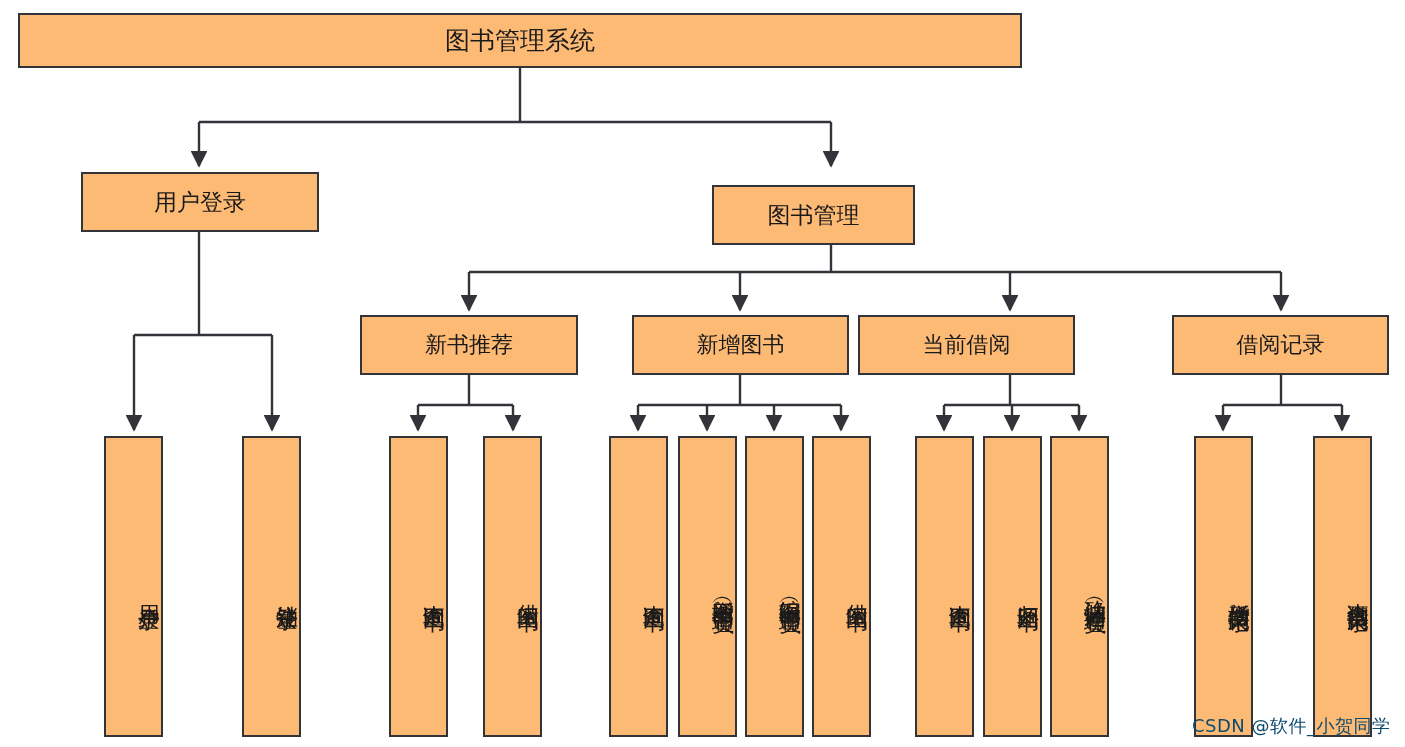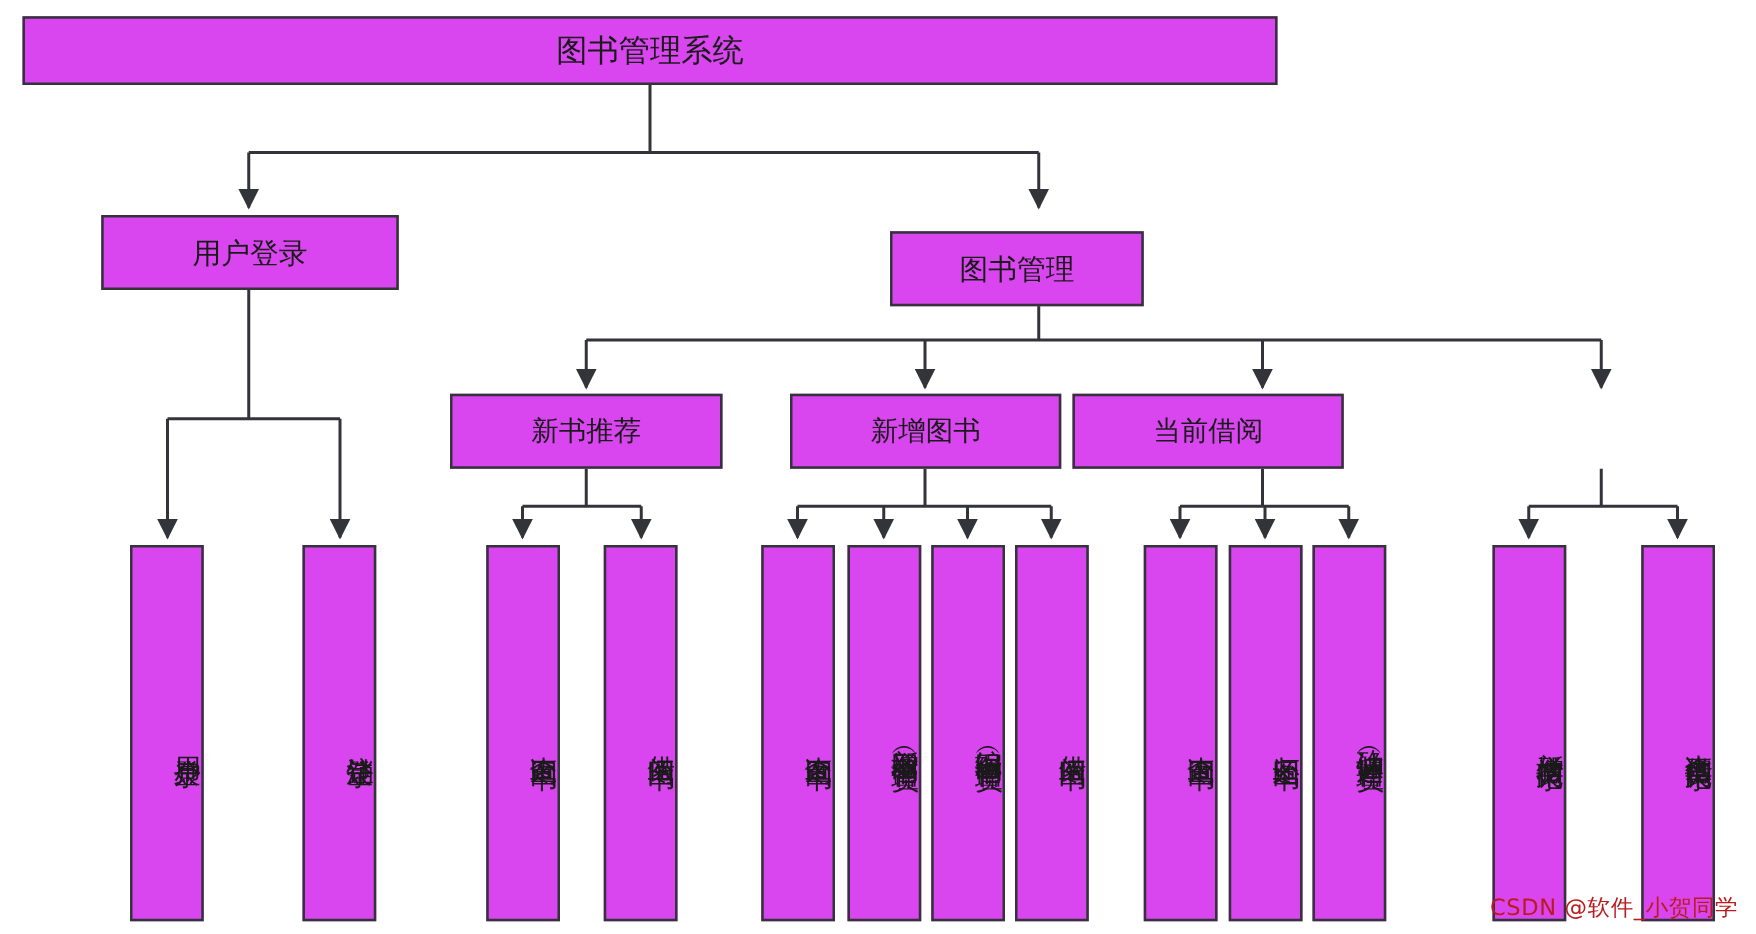--- a/index.html
+++ b/index.html
@@ -22,21 +22,21 @@
     left: 0;
     top: 0;
     width: 1405px;
     height: 747px;
     pointer-events: none;
   }
   .node {
     position: absolute;
     box-sizing: border-box;
     border: 2px solid #33333a;
-    background: #d946ef;
+    background: #fdba74;
     display: flex;
     align-items: center;
     justify-content: center;
     color: #1a1a1a;
     text-align: center;
     z-index: 2;
   }
   .node.root {
     font-size: 25px;
   }
@@ -52,21 +52,21 @@
     text-orientation: upright;
     letter-spacing: 2px;
     padding-top: 8px;
     align-items: flex-start;
     justify-content: center;
     line-height: 1.05;
   }
   .watermark {
     position: absolute;
     z-index: 5;
-    color: #b91c1c;
+    color: #0c4a6e;
     font-size: 18px;
     white-space: nowrap;
     letter-spacing: 0.5px;
   }
 </style>
 </head>
 <body>
 
 <div id="canvas">
 
@@ -121,20 +121,21 @@
   </svg>
 
   <div class="node root" style="left: 18px; top: 13px; width: 1004px; height: 55px;">图书管理系统</div>
 
   <div class="node level2" style="left: 81px; top: 172px; width: 238px; height: 60px;">用户登录</div>
   <div class="node level2" style="left: 712px; top: 185px; width: 203px; height: 60px;">图书管理</div>
 
   <div class="node level3" style="left: 360px; top: 315px; width: 218px; height: 60px;">新书推荐</div>
   <div class="node level3" style="left: 632px; top: 315px; width: 217px; height: 60px;">新增图书</div>
   <div class="node level3" style="left: 858px; top: 315px; width: 217px; height: 60px;">当前借阅</div>
+  <div class="node level3" style="left: 1172px; top: 315px; width: 217px; height: 60px;">借阅记录</div>
 
   <div class="node leaf" style="left: 104px; top: 436px; width: 59px; height: 301px;">用户登录</div>
   <div class="node leaf" style="left: 242px; top: 436px; width: 59px; height: 301px;">注销登录</div>
   <div class="node leaf" style="left: 389px; top: 436px; width: 59px; height: 301px;">查询图书</div>
   <div class="node leaf" style="left: 483px; top: 436px; width: 59px; height: 301px;">借阅图书</div>
   <div class="node leaf" style="left: 609px; top: 436px; width: 59px; height: 301px;">查询图书</div>
   <div class="node leaf" style="left: 678px; top: 436px; width: 59px; height: 301px;">新增图书（管理员）</div>
   <div class="node leaf" style="left: 745px; top: 436px; width: 59px; height: 301px;">编辑图书（管理员）</div>
   <div class="node leaf" style="left: 812px; top: 436px; width: 59px; height: 301px;">借阅图书</div>
   <div class="node leaf" style="left: 915px; top: 436px; width: 59px; height: 301px;">查询图书</div>

